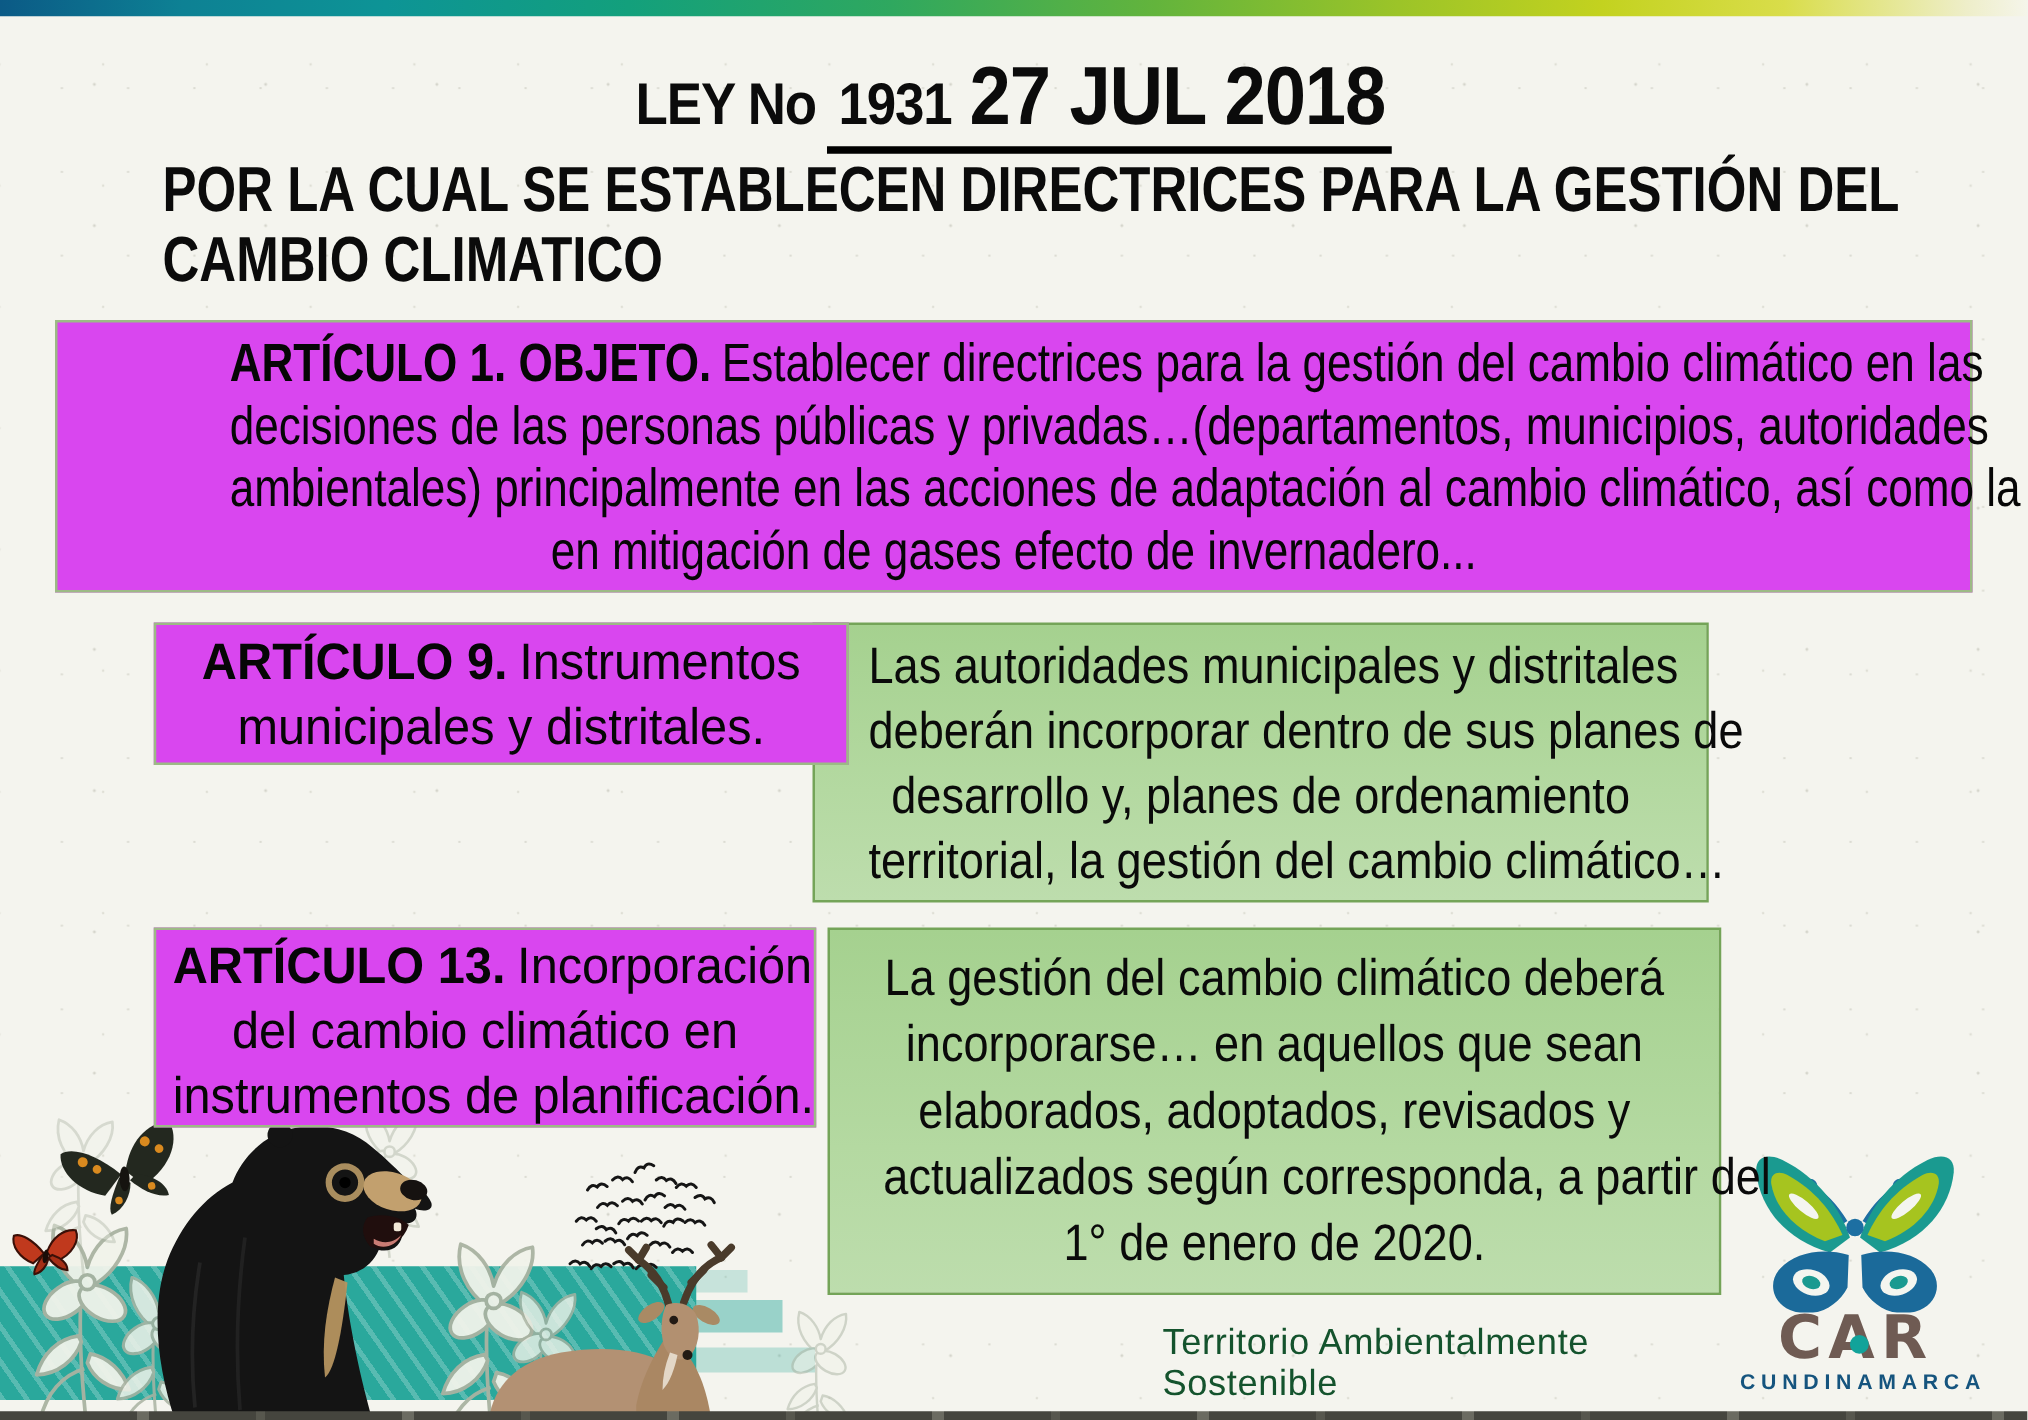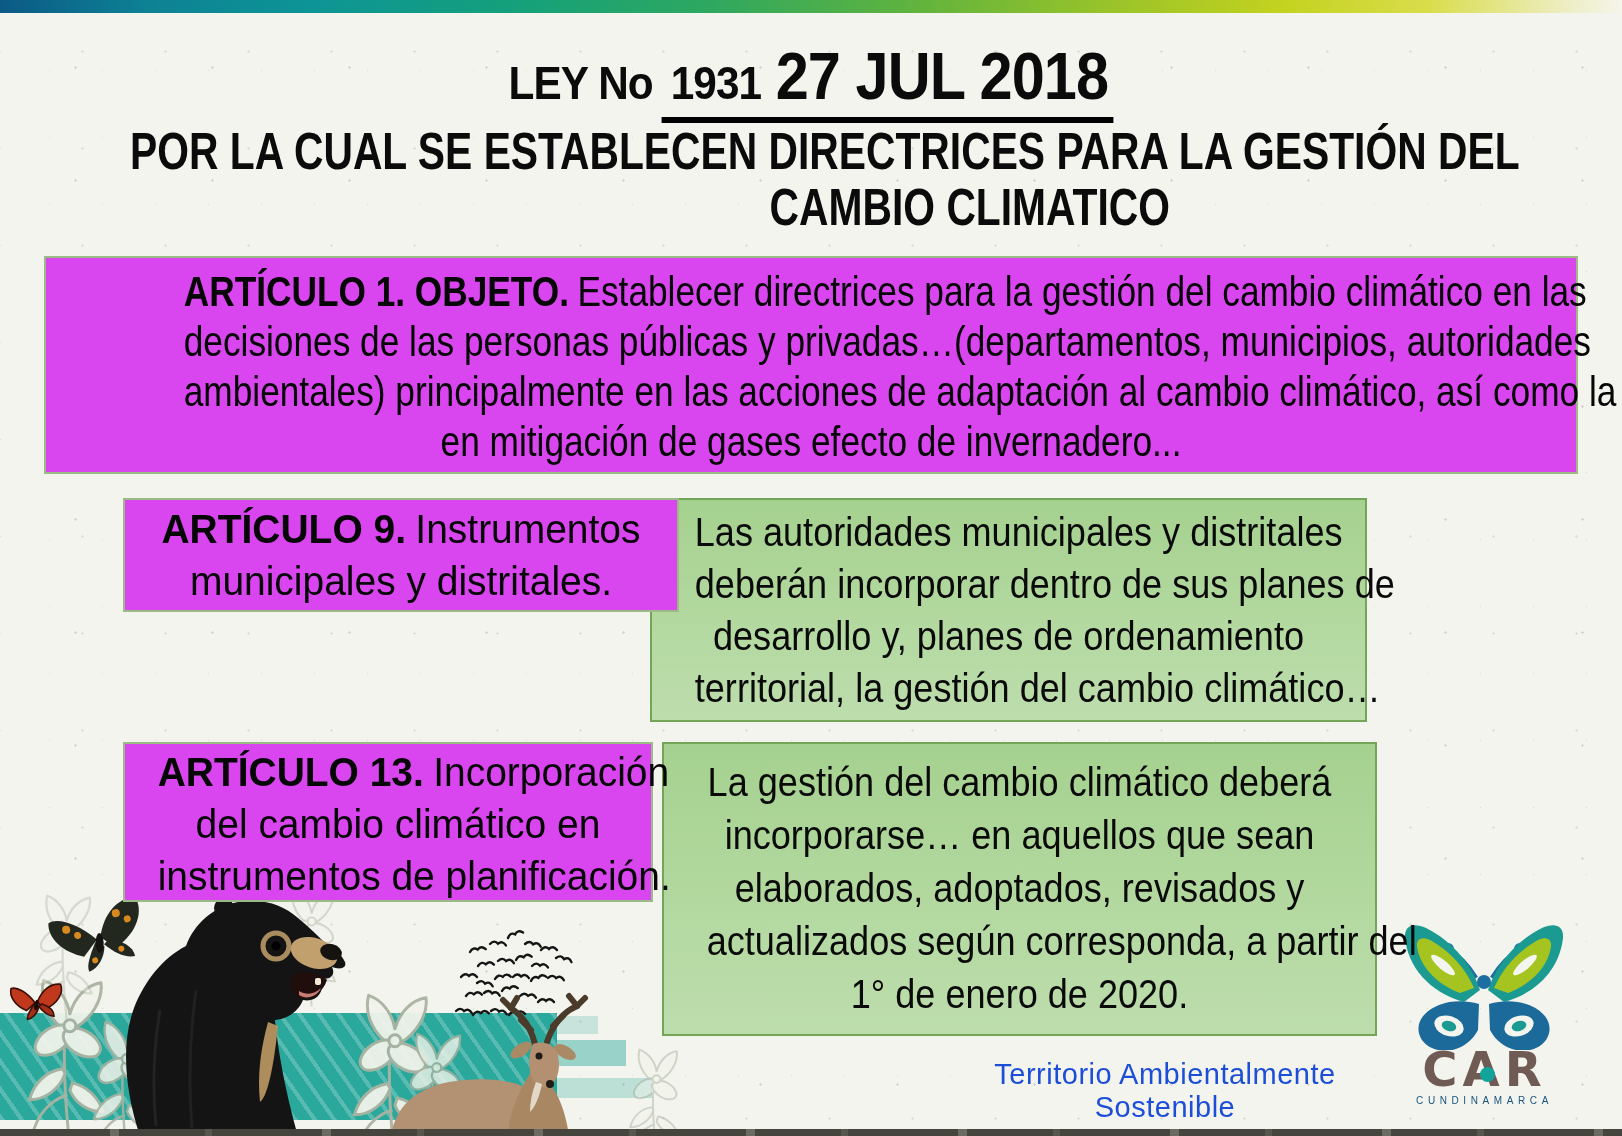--- a/index.html
+++ b/index.html
@@ -23,59 +23,59 @@
   .topbar{left:0;top:0;width:1622px;height:13px;z-index:5;
     background:linear-gradient(90deg,#0b5a86 0%,#0d8194 9%,#0d9496 19%,#13a07c 31%,#2fa85f 44%,#63b43c 57%,#9cc428 69%,#c3d21f 79%,#d9dd4a 88%,#eeeec9 97%,#f5f5ea 100%);}
   
   .title{left:0;top:38px;width:1622px;text-align:center;z-index:6;color:#0b0b0b;
     font-weight:bold;transform:scaleX(.9);}
   .title .t-pre{font-size:47px;letter-spacing:-1px;}
   .t-und{display:inline-block;border-bottom:6px solid #000;padding:0 6px 3px 10px;margin-left:10px;}
   .t-num{font-size:47px;letter-spacing:-1px;margin-right:16px;}
   .t-date{font-size:66px;letter-spacing:-1px;}
   .t-num,.t-date,.title .t-pre{vertical-align:baseline;}
-  .subtitle{left:0;top:124px;width:1300px;text-align:right;z-index:6;color:#0b0b0b;
+  .subtitle{left:0;top:124px;width:1300px;text-align:left;z-index:6;color:#0b0b0b;
     font-weight:bold;font-size:51px;line-height:56px;}
   .subtitle div{white-space:nowrap;transform:scaleX(.8);transform-origin:50% 50%;}
   
   .box{background:#d946ef;border:2px solid #9cba85;z-index:10;box-sizing:border-box;color:#060606;}
   .greenbox{background:linear-gradient(180deg,#a5d18f 0%,#b4d9a1 60%,#bdddad 100%);
     border:2px solid #74a458;z-index:9;box-sizing:border-box;color:#0a0a0a;}
   .ln{white-space:nowrap;text-align:center;}
   .cond{transform-origin:50% 0;}
   .a1{left:44px;top:256px;width:1534px;height:218px;}
   .a1 .cond{padding-top:8px;font-size:43px;line-height:50px;transform:scaleX(.82);}
   .a9{left:123px;top:498px;width:556px;height:114px;}
   .a9 .cond{padding-top:3px;font-size:41px;line-height:52px;transform:scaleX(.95);}
   .g1{left:650px;top:498px;width:717px;height:224px;}
   .g1 .cond{padding-top:6px;font-size:41px;line-height:52px;transform:scaleX(.88);}
-  .a13{left:123px;top:742px;width:530px;height:160px;padding-left:20px;}
+  .a13{left:123px;top:742px;width:530px;height:160px;}
   .a13 .cond{padding-top:2px;font-size:41px;line-height:52px;transform:scaleX(.95);}
   .g2{left:662px;top:742px;width:715px;height:294px;}
   .g2 .cond{padding-top:12px;font-size:41px;line-height:53px;transform:scaleX(.88);}
   .ln b{margin-right:.24em;}
   
   .band{left:0;top:1013px;width:557px;height:107px;background:#2aa89c;z-index:2;}
   .band::after{content:"";position:absolute;inset:0;
     background:repeating-linear-gradient(55deg,rgba(255,255,255,.22) 0 4px,transparent 4px 16px);}
   .bandfade1{left:556px;top:1040px;width:70px;height:26px;background:rgba(42,168,156,.45);z-index:2;}
   .bandfade2{left:556px;top:1078px;width:96px;height:20px;background:rgba(42,168,156,.28);z-index:2;}
   .bandfade3{left:556px;top:1016px;width:42px;height:18px;background:rgba(42,168,156,.22);z-index:2;}
   .collage{left:0;top:840px;width:720px;height:296px;z-index:3;}
   .bear{left:118px;top:896px;width:252px;height:240px;z-index:4;}
   .deer{left:385px;top:990px;width:245px;height:146px;z-index:4;}
   
-  .slogan{left:930px;top:1058px;width:470px;text-align:center;font-size:29px;
-    color:#1d4ed8;letter-spacing:.5px;z-index:6;}
+  .slogan{left:930px;top:1058px;width:470px;font-size:29px;
+    color:#14532d;letter-spacing:.5px;z-index:6;}
   .logo{left:1392px;top:918px;width:185px;height:210px;z-index:6;text-align:center;}
   .car-word{position:relative;margin-top:-8px;font-family:"DejaVu Sans",sans-serif;
     font-weight:bold;font-size:48px;line-height:46px;color:#6f5b53;letter-spacing:5px;}
   .logo-dot{position:absolute;left:50%;top:21px;width:15px;height:15px;margin-left:-5px;
     border-radius:50%;background:#12a39a;}
-  .cundi{margin-top:3px;font-size:10px;font-weight:normal;letter-spacing:4.6px;color:#15547e;}
+  .cundi{margin-top:3px;font-size:17px;font-weight:bold;letter-spacing:4.6px;color:#15547e;}
   .bottombar{left:0;top:1129px;width:1622px;height:7px;z-index:30;
     background:repeating-linear-gradient(90deg,#45453e 0 110px,#6b6b61 110px 119px,#45453e 119px 205px,#57574e 205px 212px);}
 </style>
 </head>
 <body>
 
 <div class="abs topbar"></div>
 
 <div class="abs title">
   <span class="t-pre">LEY No</span><span class="t-und"><span class="t-num">1931</span><span class="t-date">27 JUL 2018</span></span>

